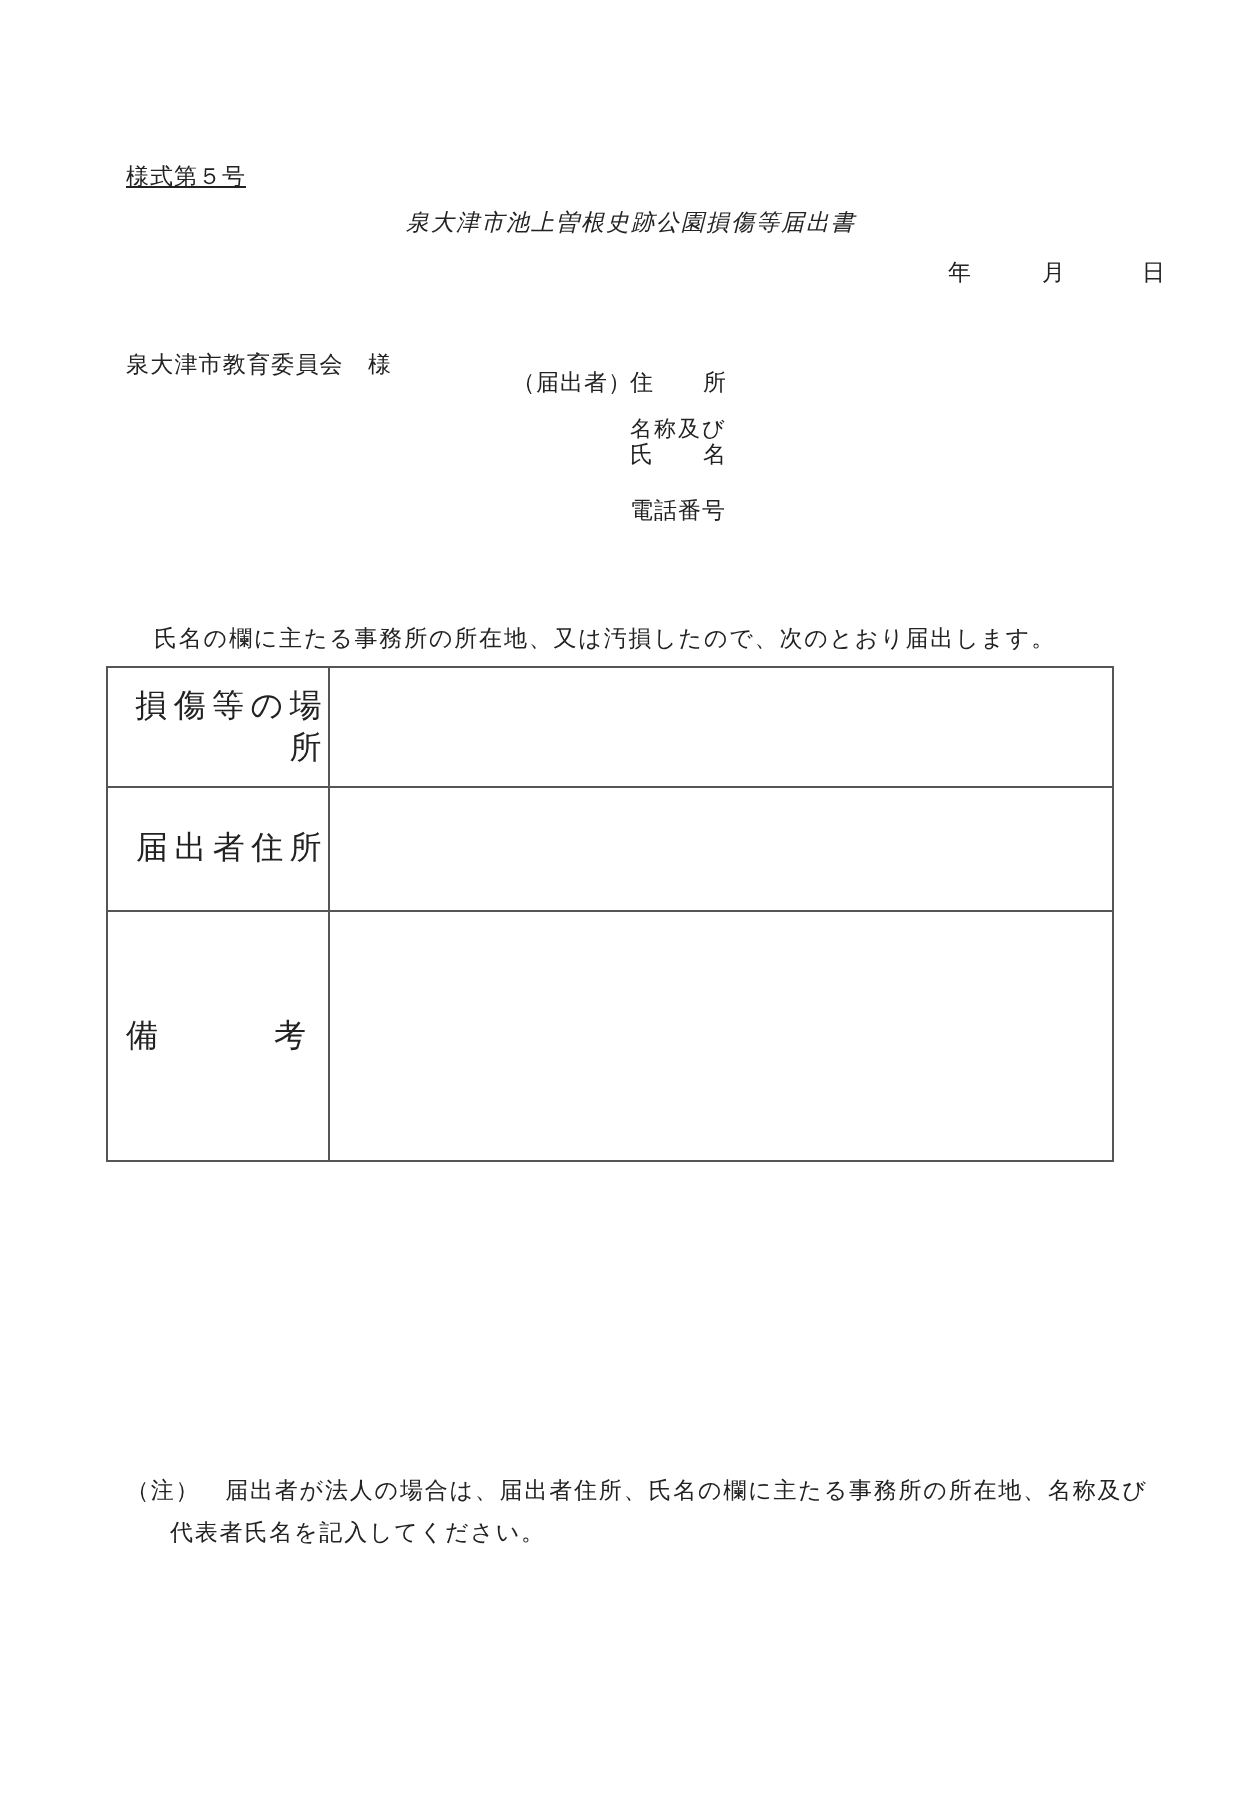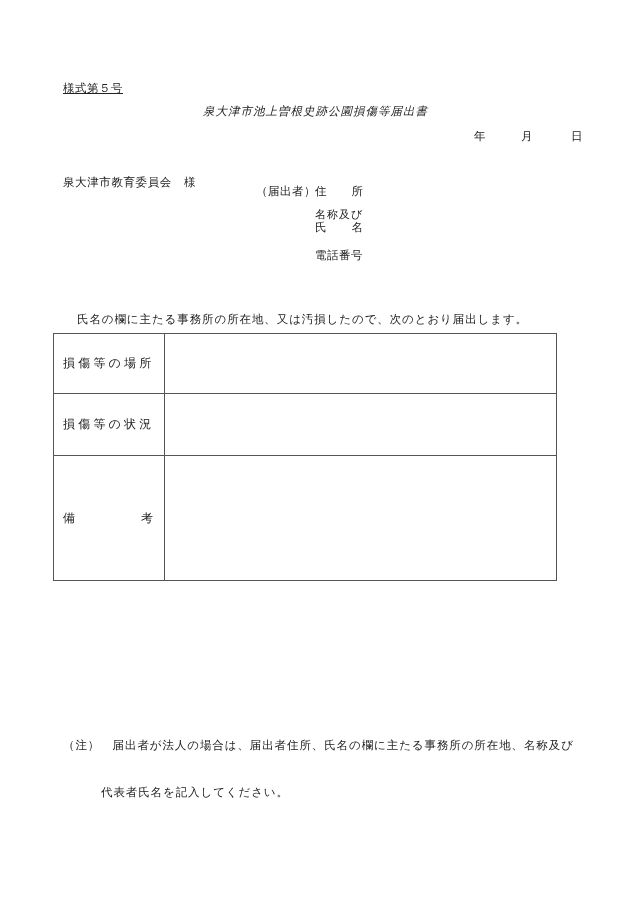--- a/index.html
+++ b/index.html
@@ -48,30 +48,31 @@
     }
     #form-table td {
       border: 1px solid #555555;
       padding: 0;
       vertical-align: middle;
     }
     #form-table td.label-cell {
       width: 101px;
       padding-left: 9px;
       letter-spacing: 3.2px;
-      font-size: 12px;
+      font-size: 16px;
+      text-align: right;
     }
     #form-table td.label-cell.spread {
       padding-right: 11px;
     }
     .spread-wrap { display: flex; justify-content: space-between; letter-spacing: 0; }
     #form-table td.value-cell { background: #ffffff; }
 
     #note-line1 { left: 63px; top: 740px; letter-spacing: 0.9px; }
-    #note-line2 { left: 85px; top: 787px; letter-spacing: 0.9px; margin-left: 16px; }
+    #note-line2 { left: 85px; top: 761px; letter-spacing: 0.9px; }
   </style>
 </head>
 <body>
 
 <div class="abs" id="form-number">様式第５号</div>
 
 <div class="abs" id="doc-title">泉大津市池上曽根史跡公園損傷等届出書</div>
 
 <div class="abs" id="date-line">
   <span id="date-year">年</span><span id="date-month">月</span><span id="date-day">日</span>
@@ -101,21 +102,21 @@
 
 <div class="abs" id="intro-text">氏名の欄に主たる事務所の所在地、又は汚損したので、次のとおり届出します。</div>
 
 <table id="form-table">
   <tbody>
       <tr style="height:60px;">
     <td class="label-cell">損傷等の場所</td>
     <td class="value-cell"></td>
   </tr>
   <tr style="height:62px;">
-    <td class="label-cell">損傷等の状況</td>
+    <td class="label-cell">届出者住所</td>
     <td class="value-cell"></td>
   </tr>
   <tr style="height:125px;">
     <td class="label-cell spread">
       <div class="spread-wrap">
         <span>備</span>
         <span>考</span>
       </div>
     </td>
     <td class="value-cell"></td>

